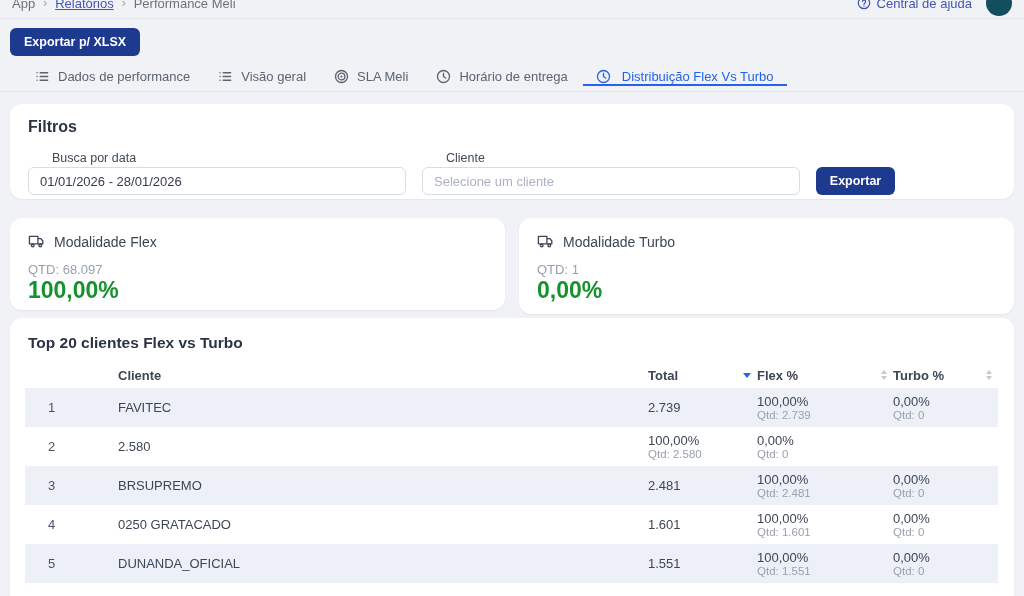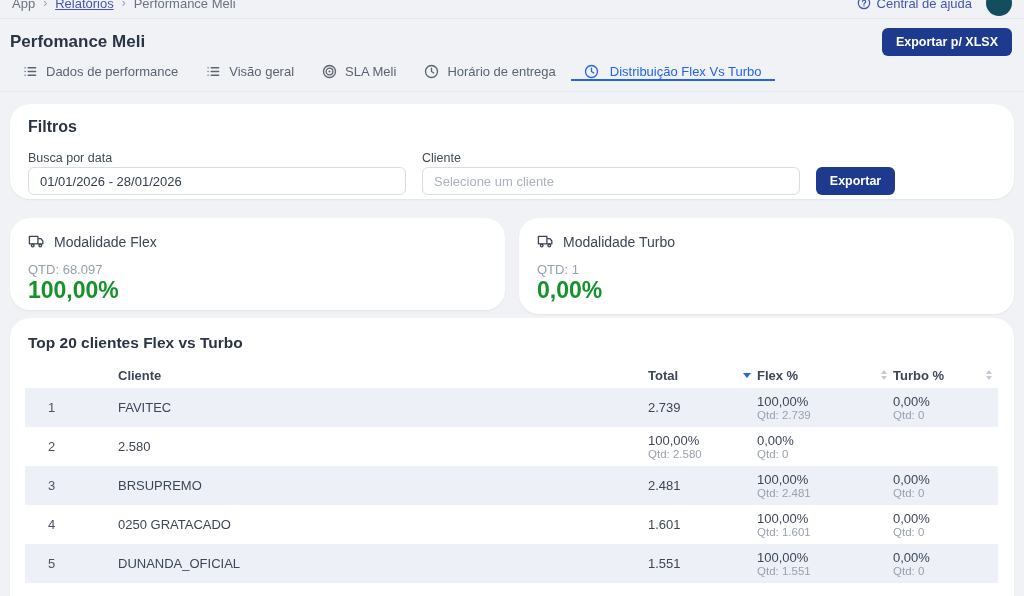--- a/index.html
+++ b/index.html
@@ -20,32 +20,32 @@
   .help-link{display:flex;align-items:center;gap:6px;color:#4355b4;font-size:13px;cursor:pointer;}
   .avatar{width:26px;height:26px;border-radius:50%;background:#134e5e;display:inline-block;}
   
   .page-header{position:absolute;top:27px;left:10px;right:12px;height:30px;
     display:flex;justify-content:space-between;align-items:center;}
   .page-title{margin:0;font-size:17px;font-weight:bold;color:#2b3445;}
   .btn-navy{background:var(--navy,#1d3a8f);color:#fff;border:none;border-radius:6px;
     font-family:inherit;font-weight:bold;font-size:12.5px;padding:7px 14px;cursor:pointer;}
   
   .tabs{position:absolute;top:64px;left:0;right:0;height:27px;display:flex;gap:2px;
-    padding:0 10px;border-bottom:1px solid #e3e6eb;align-items:flex-start;}
+    padding:0 22px;border-bottom:1px solid #e3e6eb;align-items:center;}
   .tab{display:flex;align-items:center;gap:8px;padding:0 13px;font-size:13px;
     color:#5b6472;cursor:pointer;border-bottom:2px solid transparent;white-space:nowrap;}
   .tab svg{flex:none;}
   .tab.active{color:var(--accent,#2563eb);border-bottom-color:var(--accent,#2563eb);gap:11px;}
   
-  .card{position:absolute;background:#fff;border-radius:20px;
+  .card{position:absolute;background:#fff;border-radius:12px;
     box-shadow:0 1px 2px rgba(16,24,40,.06);}
   
   .filters-card{left:10px;top:104px;width:1004px;height:95px;}
   .filters-title{position:absolute;left:18px;top:14px;margin:0;font-size:16px;font-weight:bold;}
-  .field-label{position:absolute;font-size:12.5px;color:#404a59;}
+  .field-label{position:absolute;font-size:12.5px;color:#404a59;margin-left:24px;}
   .lbl-date{left:18px;top:47px;}
   .lbl-client{left:412px;top:47px;}
   .text-input{position:absolute;top:63px;height:26px;border:1px solid #d8dce3;border-radius:6px;
     font-family:inherit;font-size:13px;color:#333d4d;padding:0 11px;background:#fff;outline:none;}
   .input-date{left:18px;width:354px;}
   .input-client{left:412px;width:354px;}
   .text-input::placeholder{color:#aab2bf;}
   .btn-filtrar{position:absolute;left:806px;top:63px;width:79px;height:28px;padding:0;}
   
   .stat-card-flex{left:10px;top:218px;width:495px;height:92px;}
@@ -96,21 +96,20 @@
               <circle cx="8" cy="11.4" r=".8" fill="currentColor"></circle>
             </svg>
           <span>Central de ajuda</span>
         </span>
         <span class="avatar"></span>
       </div>
     </div>
   </div>
 
   <div class="page-header">
-    <h1 class="page-title">Perfomance Meli</h1>
     <button class="btn-navy">Exportar p/ XLSX</button>
   </div>
 
   <div class="tabs">
     <div class="tab">
       <svg width="15" height="15" viewBox="0 0 16 16">
           <path class="icon-stroke" d="M5.5 4h8M5.5 8h8M5.5 12h8"></path>
           <path class="icon-stroke" d="M2.2 4h.01M2.2 8h.01M2.2 12h.01" stroke-width="1.8"></path>
         </svg>
       <span>Dados de performance</span>

